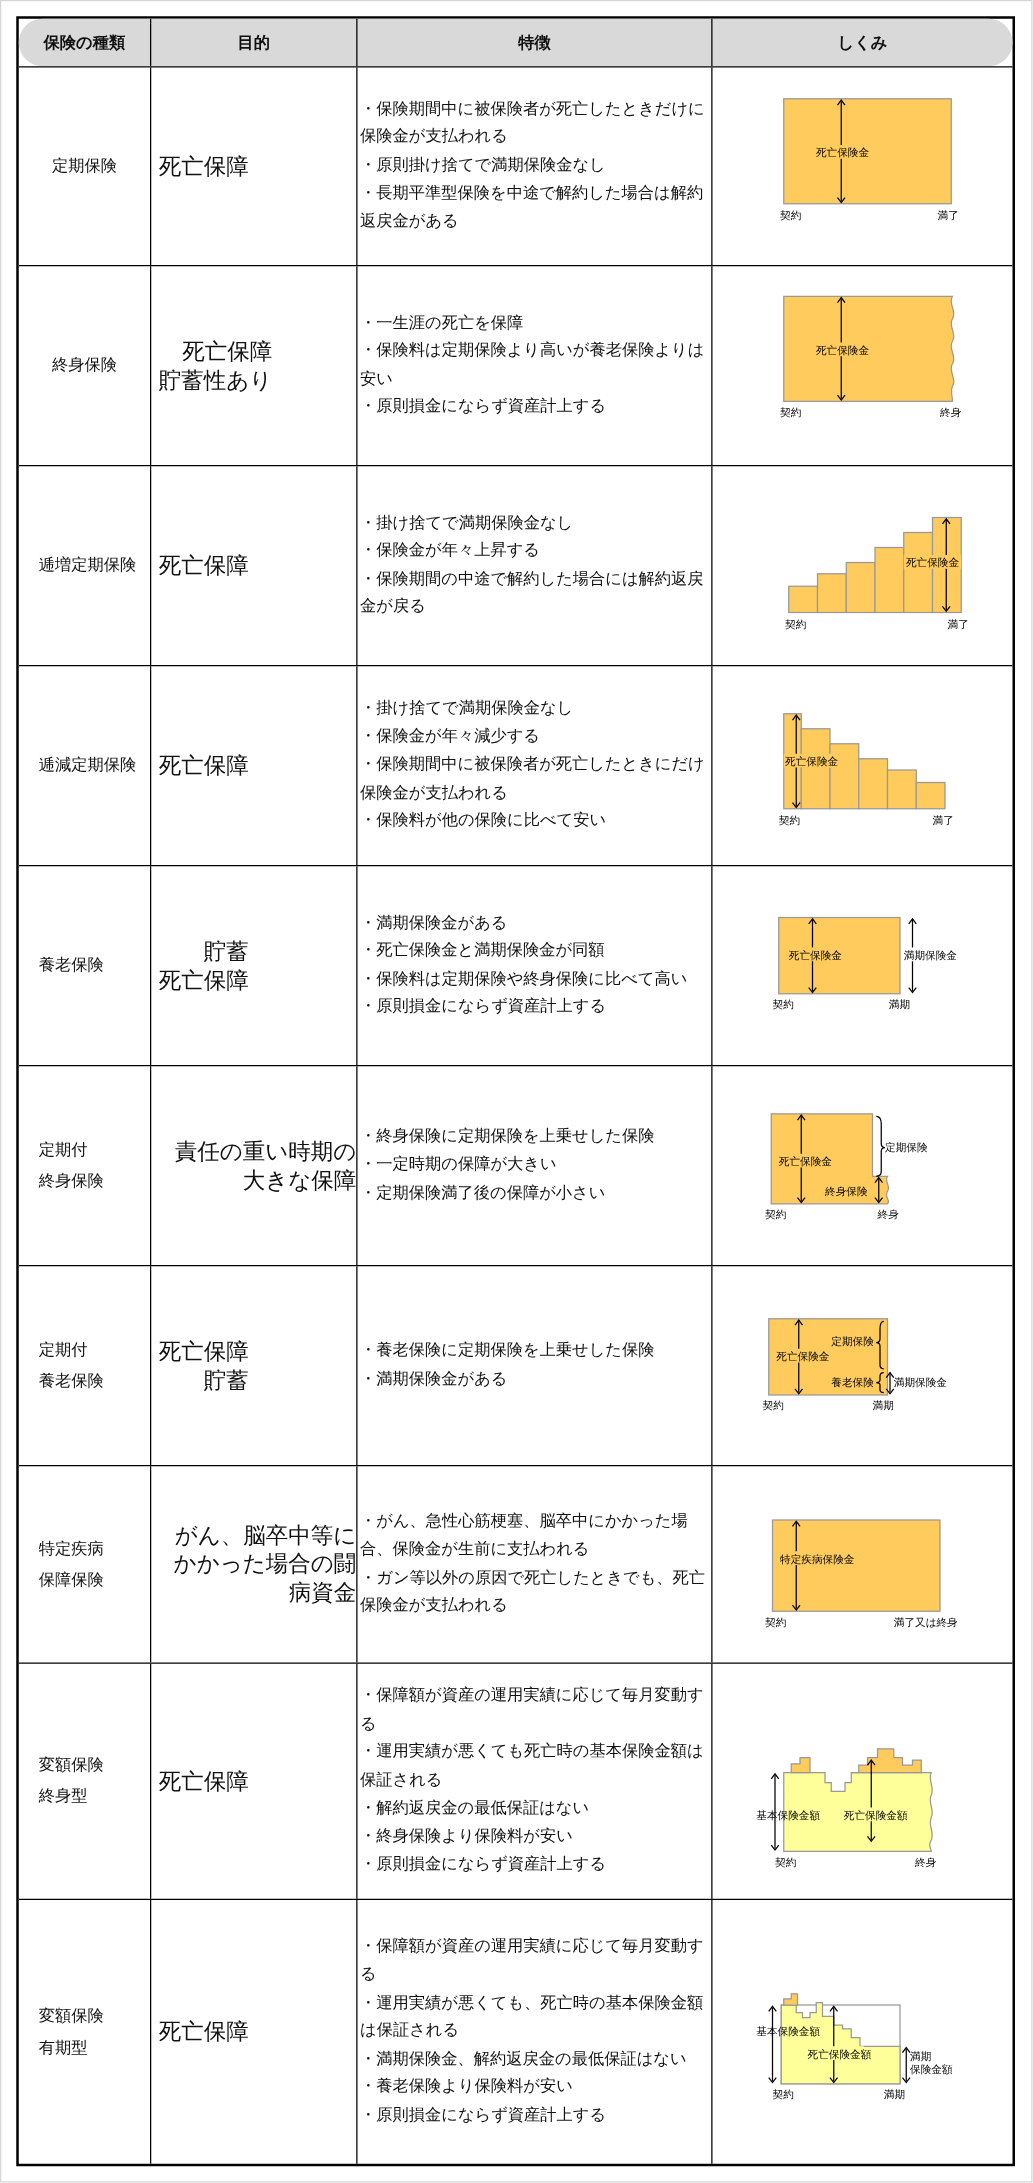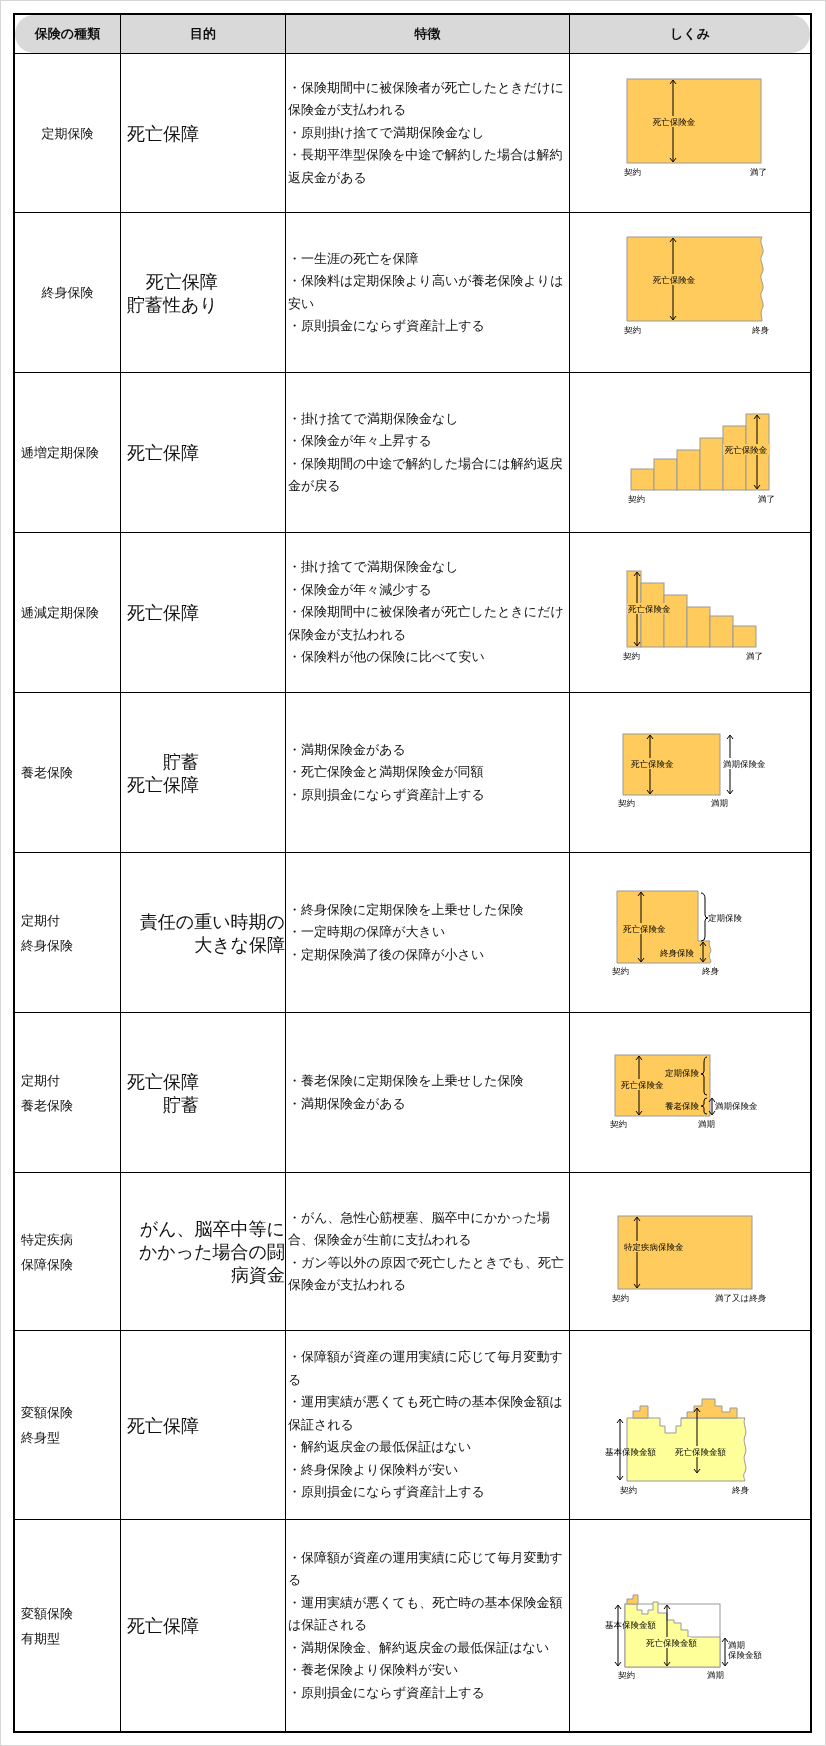--- a/index.html
+++ b/index.html
@@ -10,21 +10,21 @@
          border:2px solid #000; box-sizing:border-box; }
   .row { position:absolute; left:0; width:795px; border-top:1px solid #000; box-sizing:border-box; }
   .row.header { border-top:none; background:#d9d9d9; }
   .cell { position:absolute; top:0; bottom:0; box-sizing:border-box; border-left:1px solid #000;
           display:flex; align-items:center; }
   .cell.c1 { left:0; width:105px; border-left:none; }
   .cell.c2 { left:105px; width:165px;text-align:right; }
   .cell.c3 { left:270px; width:284px; }
   .cell.c4 { left:554px; width:241px; }
   .hdr { justify-content:center; font-weight:bold; font-size:13px; }
-  .type { font-size:13px; line-height:25px; padding-left:6px; }
+  .type { font-size:13px; line-height:25px; padding-left:16px; }
   .type.center { justify-content:center; padding-left:0; }
   .purpose { font-size:18px; line-height:23px; padding-left:6px; }
   .feat { font-size:13px; line-height:22.5px; padding-left:2px; padding-right:4px; }
   .feat ul { list-style:none; margin:0; padding:0; }
   .feat li { margin:0; }
   .diag { position:absolute; left:0; top:0; }
   .diag text { font-family:"DejaVu Sans","Liberation Sans",sans-serif; font-size:8.5px; fill:#000; }
 </style>
 </head>
 <body>
@@ -169,20 +169,21 @@
         <span>養老保険</span>
       </div>
     <div class="cell c2 purpose">
         <span style="white-space:pre-line">貯蓄
 死亡保障</span>
       </div>
     <div class="cell c3 feat">
         <ul>
       <li>・満期保険金がある</li>
       <li>・死亡保険金と満期保険金が同額</li>
+      <li>・保険料は定期保険や終身保険に比べて高い</li>
       <li>・原則損金にならず資産計上する</li>
     </ul>
       </div>
     <div class="cell c4">
       <svg class="diag" width="241" height="160">
         <rect x="53" y="41" width="97" height="61" fill="#fecb5c" stroke="#999" stroke-width="1"></rect>
         <line x1="80" y1="43" x2="80" y2="100" stroke="#000" stroke-width="1"></line>
         <path d="M77,46 L80,42 L83,46 M77,97 L80,101 L83,97" fill="none" stroke="#000" stroke-width="1"></path>
         <rect x="60" y="65" width="42" height="11" fill="#fecb5c"></rect>
         <text x="61" y="74">死亡保険金</text>

